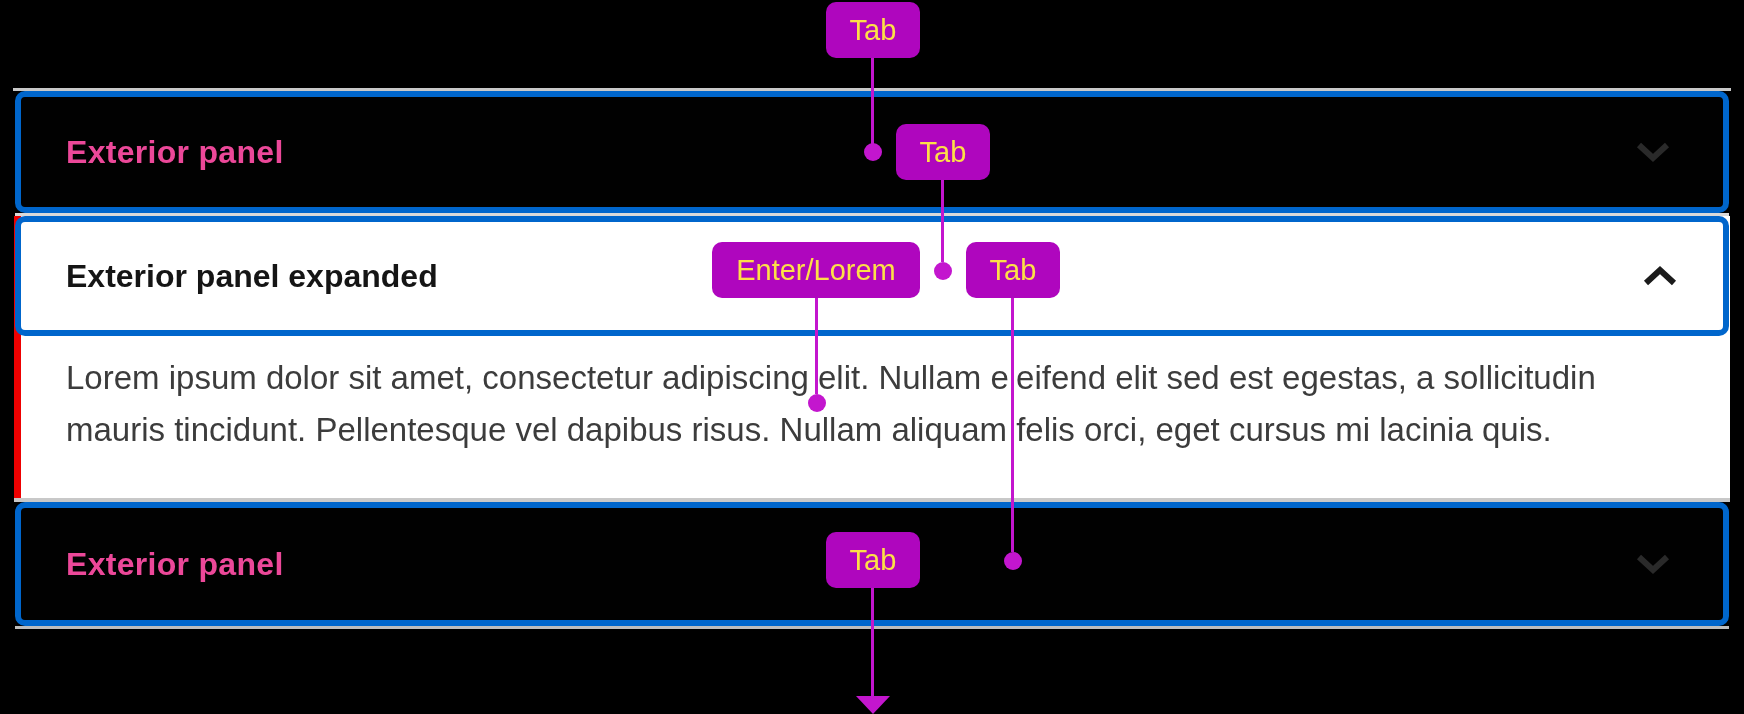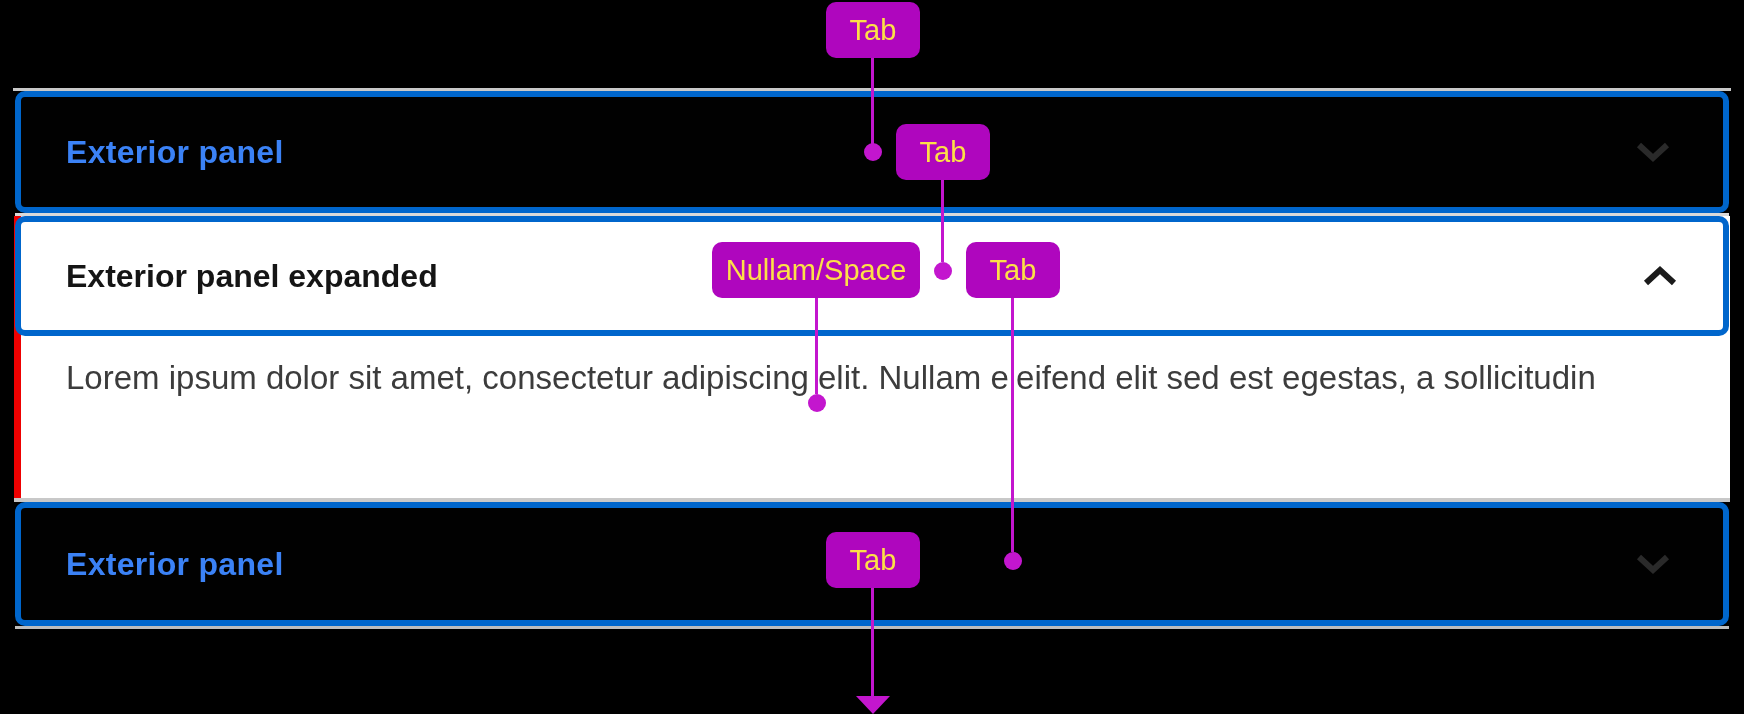--- a/index.html
+++ b/index.html
@@ -8,21 +8,21 @@
   .abs{position:absolute;box-sizing:border-box;}
 
   
   .hairline{background:#c8c8c8;}
   .hairline.mid{background:#d9d9d9;}
   .hairline.bottom{background:#bdbdbd;}
 
   
   .panel-ring{border:6px solid #0066CC;border-radius:10px;background:#010101;
               display:flex;align-items:center;}
-  .panel-label-dark{color:#3b82f6;font-size:32px;font-weight:600;
+  .panel-label-dark{color:#ec4899;font-size:32px;font-weight:600;
                     letter-spacing:.3px;margin-left:45px;}
   .chev{position:absolute;right:52px;top:50%;transform:translateY(-50%);
         width:36px;height:22px;display:flex;align-items:center;justify-content:center;}
 
   
   .expanded-item{background:#ffffff;border-left:7px solid #EE0000;}
   .exp-header{position:relative;height:120px;display:flex;align-items:center;text-align:right;}
   .exp-title{color:#151515;font-size:32px;font-weight:600;margin-left:45px;}
   .ring-overlay{border:6px solid #0066CC;border-radius:10px;background:transparent;
                 pointer-events:none;z-index:3;}
@@ -58,21 +58,21 @@
 <div class="abs expanded-item" style="left:14px;top:216px;width:1716px;height:282px;">
   <div class="exp-header">
     <span class="exp-title">Exterior panel expanded</span>
     <span class="chev">
       <svg width="36" height="22" viewBox="0 0 36 22">
         <polyline points="4,18 18,5 32,18" fill="none" stroke="#1b1b1b" stroke-width="6"></polyline>
       </svg>
     </span>
   </div>
   <div class="exp-body">
-    <p><span>Lorem ipsum dolor sit amet, consectetur adipiscing elit. Nullam eleifend elit sed est egestas, a sollicitudin</span><br></p>
+    <p><span>Lorem ipsum dolor sit amet, consectetur adipiscing elit. Nullam eleifend elit sed est egestas, a sollicitudin</span><br><span>mauris tincidunt. Pellentesque vel dapibus risus. Nullam aliquam felis orci, eget cursus mi lacinia quis.</span></p>
   </div>
 </div>
 
 <div class="abs ring-overlay" style="left:15px;top:216px;width:1714px;height:120px;"></div>
 
 <div class="abs hairline" style="left:14px;top:498px;width:1716px;height:4px;"></div>
 
 <div class="abs panel-ring" style="left:15px;top:502px;width:1714px;height:124px;">
   <span class="panel-label-dark">Exterior panel</span>
   <span class="chev">
@@ -85,21 +85,21 @@
 <div class="abs hairline bottom" style="left:15px;top:626px;width:1714px;height:3px;"></div>
 
 <div class="abs badge" style="left:826px;top:2px;width:94px;height:56px;">Tab</div>
 <div class="abs conn" style="left:871px;top:58px;height:86px;"></div>
 <div class="abs dot" style="left:864px;top:143px;"></div>
 
 <div class="abs badge" style="left:896px;top:124px;width:94px;height:56px;">Tab</div>
 <div class="abs conn" style="left:941px;top:180px;height:82px;"></div>
 <div class="abs dot" style="left:934px;top:262px;"></div>
 
-<div class="abs badge" style="left:712px;top:242px;width:208px;height:56px;">Nullam/Space</div>
+<div class="abs badge" style="left:712px;top:242px;width:208px;height:56px;">Enter/Lorem</div>
 <div class="abs conn" style="left:815px;top:298px;height:96px;"></div>
 <div class="abs dot" style="left:808px;top:394px;"></div>
 
 <div class="abs badge" style="left:966px;top:242px;width:94px;height:56px;">Tab</div>
 <div class="abs conn" style="left:1011px;top:298px;height:254px;"></div>
 <div class="abs dot" style="left:1004px;top:552px;"></div>
 
 <div class="abs badge" style="left:826px;top:532px;width:94px;height:56px;">Tab</div>
 <div class="abs conn" style="left:871px;top:588px;height:110px;"></div>
 <div class="abs arrowhead" style="left:856px;top:696px;"></div>

